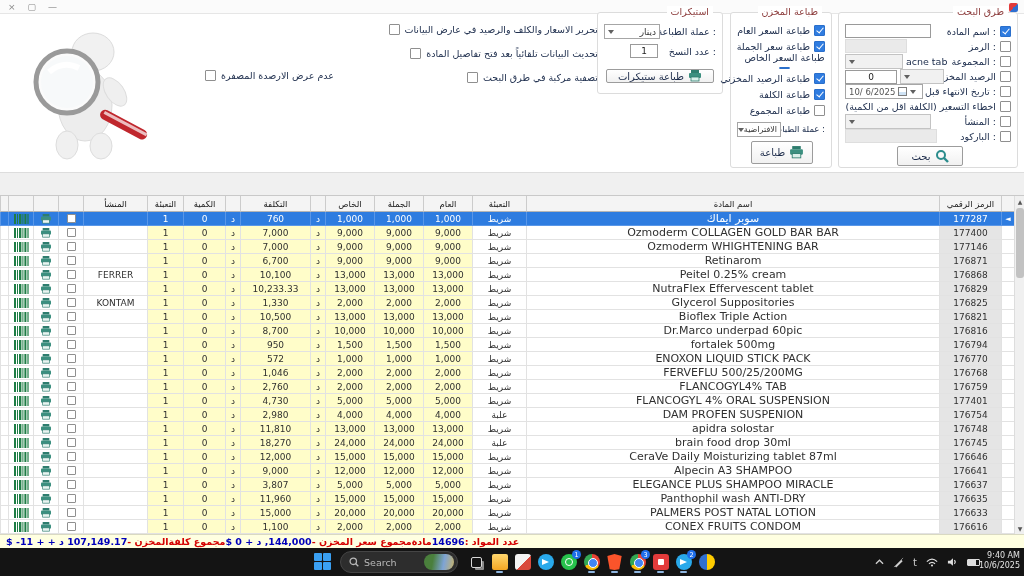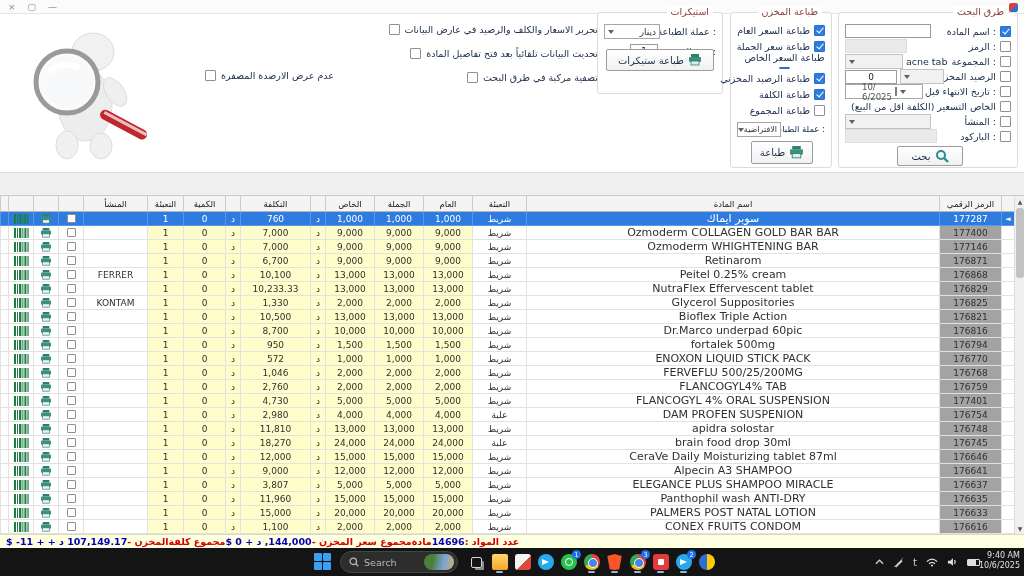--- a/index.html
+++ b/index.html
@@ -26,34 +26,34 @@
   .inp{height:14px;border:1px solid #9a9a9a;background:#fff;font-size:9px;color:#222;display:flex;align-items:center;padding:0 2px}
   .inp.flat{background:#eaeaea;border:1px solid #dedede}
   .btn{border:1px solid #9c9c9c;background:linear-gradient(#ffffff,#f1f1f1);border-radius:2px;display:flex;align-items:center;justify-content:center;gap:4px;font-size:10px;color:#1c2b4a;cursor:pointer}
 
   
   .sp-row{position:absolute;left:6px;right:6px;height:16px;display:flex;align-items:center;justify-content:flex-end;gap:4px}
   .sp-ctl{position:absolute;left:0;top:1px;display:flex;align-items:flex-end;gap:3px}
   .pr-row{position:absolute;right:6px;height:14px;display:flex;align-items:center;justify-content:flex-end;gap:4px}
   .opt-row{position:absolute;display:flex;align-items:center;gap:5px}
 
-  .datebox{height:15px;border:1px solid #a6a6a6;background:#fff;display:flex;align-items:center;gap:3px;font-size:8.5px;color:#555;padding:0 16px}
+  .datebox{height:15px;border:1px solid #a6a6a6;background:#fff;display:flex;align-items:center;gap:3px;font-size:8.5px;color:#555;padding:0 3px}
   .calico{width:9px;height:9px;border:1px solid #7d7d7d;background:linear-gradient(#fff 60%,#cfe3f5 60%);display:inline-block}
 
   
   .toolbar{position:absolute;left:0;top:172px;width:1024px;height:24px;background:#f0f0f0;border-top:1px solid #ddd;border-bottom:1px solid #c9c9c9}
 
   
   .grid{position:absolute;left:0;top:196px;width:1014px}
   .trow{display:grid;grid-template-columns:8px 25px 25px 25px 64px 36px 42px 15px 70px 15px 49px 49px 49px 54px 413px 62px 13px;height:14px}
   .trow.hdr{height:16px}
   .cell{border-left:1px solid #e2e2e2;border-bottom:1px solid #e2e2e2;display:flex;align-items:center;justify-content:center;font-size:9px;color:#303030;overflow:hidden;white-space:nowrap;background:#fff}
   .hdr .cell{background:#f4f4f4;border-left:1px solid #cccccc;border-bottom:1px solid #b5b5b5;color:#222;font-size:8.5px}
   .c-fill,.c-qty,.c-cur1,.c-cost,.c-cur2,.c-special,.c-whole,.c-gen{background:#fffdc9}
-  .c-code{background:#a3a3a3}
+  .c-code{background:#e5e5e5}
   .c-name{font-size:11px}
   .trow.sel .cell{background:#2e7ce0;color:#fff;border-color:#5a97e8}
   .rowcb{width:9px;height:9px;border:1px solid #8f8f8f;background:#fff;border-radius:1px}
   .ind{font-size:7px;color:#222}
   .sel .ind{color:#fff}
 
   
   .vscroll{position:absolute;right:0;top:196px;width:10px;height:338px;background:#f0f0f0;border-left:1px solid #ddd}
   .vscroll .sb-up,.vscroll .sb-dn{position:absolute;left:0;width:10px;height:11px;display:flex;align-items:center;justify-content:center;font-size:6px;color:#555}
   .vscroll .sb-dn{bottom:0}
@@ -150,21 +150,21 @@
         </div>
     </div>
     <div class="sp-row" style="top:30px">
       <span class="lbl">عدد النسخ :</span>
       <div class="sp-ctl" style="left:26px">
           <div class="inp" style="width:28px;justify-content:center">
             <span>1</span>
           </div>
         </div>
     </div>
-    <div class="btn" style="position:absolute;left:8px;top:36px;width:108px;height:22px;direction:rtl">
+    <div class="btn" style="position:absolute;left:8px;top:56px;width:108px;height:14px;direction:rtl">
       <svg width="14" height="12" viewBox="0 0 14 12">
           <rect x="3" y="0" width="8" height="3" fill="#2e7d6e"></rect>
           <rect x="1" y="3" width="12" height="5" rx="1" fill="#3b8f7f"></rect>
           <rect x="3" y="7" width="8" height="4" fill="#d9efe9" stroke="#2e7d6e" stroke-width="0.8"></rect>
         </svg>
       <span>طباعة ستيكرات</span>
     </div>
   </div>
 
   <div class="panel" style="left:730px;top:12px;width:102px;height:156px">
@@ -259,21 +259,21 @@
               <span>10/ 6/2025</span>
               <span class="calico"></span>
               <span class="arr"></span>
             </div>
           </div>
           <span class="lbl">تاريخ الانتهاء قبل :</span>
           <span class="cb"></span>
         </div>
         <div class="sp-row" style="top: 85px;">
           <div class="sp-ctl"></div>
-          <span class="lbl">الخاص التسعير  (الكلفة اقل من البيع)</span>
+          <span class="lbl">اخطاء التسعير  (الكلفة اقل من الكمية)</span>
           <span class="cb"></span>
         </div>
         <div class="sp-row" style="top: 100px;">
           <div class="sp-ctl">
             <div class="combo dis" style="width: 86px;">
               <span></span>
               <span class="arr"></span>
             </div>
           </div>
           <span class="lbl">المنشأ :</span>

